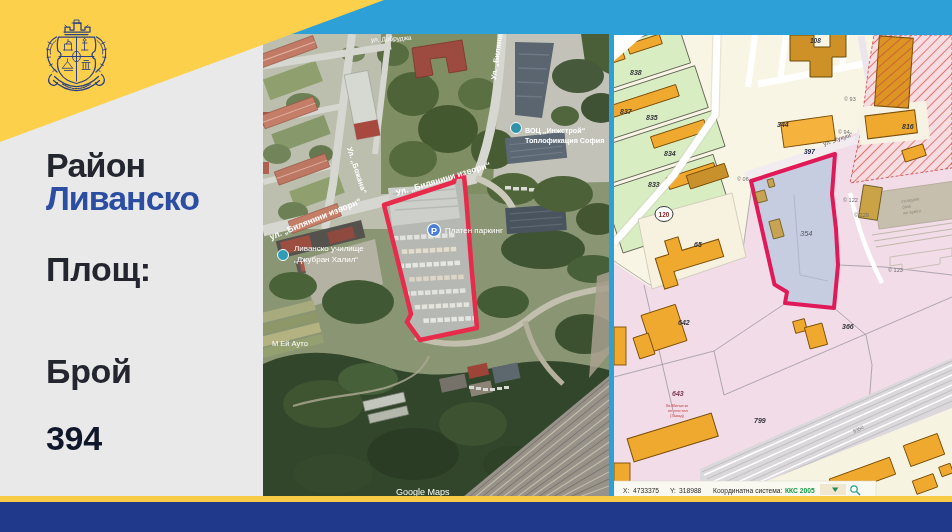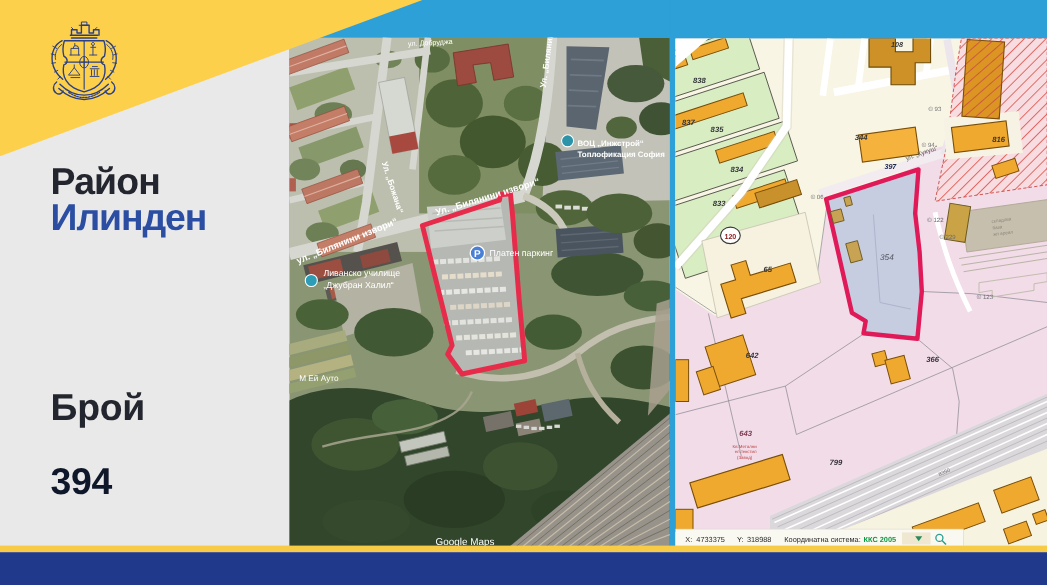--- a/index.html
+++ b/index.html
@@ -566,22 +566,23 @@
 
       <path d="M8.5 59.5 c7 7 14.5 10 22 10 s15 -3 22 -10"></path>
       <path d="M7.5 63.5 c7.5 7 15.5 10 23 10 s15.5 -3 23 -10"></path>
 
       <path d="M16.5 67 c4.8 3.2 9.4 4.6 14 4.6 s9.2 -1.4 14 -4.6" stroke-width="1.15" stroke-dasharray="1.5 1.2"></path>
     </g>
   </svg>
 
   <div class="abs txt" style="left:46px;top:148px;color:#23262e;letter-spacing:-0.8px;">Район</div>
 
-  <div class="abs txt" style="left:46px;top:181px;color:#2b4ea3;letter-spacing:-1px;">Илинден</div>
-
+  <div class="abs txt" style="left:46px;top:181px;color:#2b4ea3;letter-spacing:-1px;">Ливанско</div>
+
+  <div class="abs txt" style="left:46px;top:252px;color:#23262e;">Площ:</div>
 
 
   <div class="abs txt" style="left:46px;top:354px;color:#23262e;">Брой</div>
 
 
   <div class="abs txt" style="left:46px;top:421px;color:#0f172a;">394</div>
 
   <div class="abs" style="left:0;top:496px;width:952px;height:6px;background:#f7cb45;"></div>
 
   <div class="abs" style="left:0;top:502px;width:952px;height:30px;background:#21398b;"></div>

